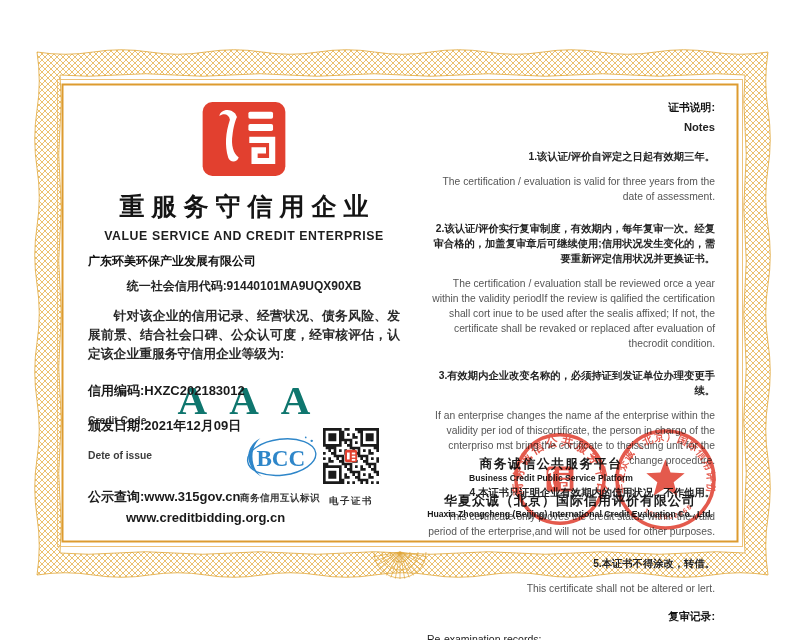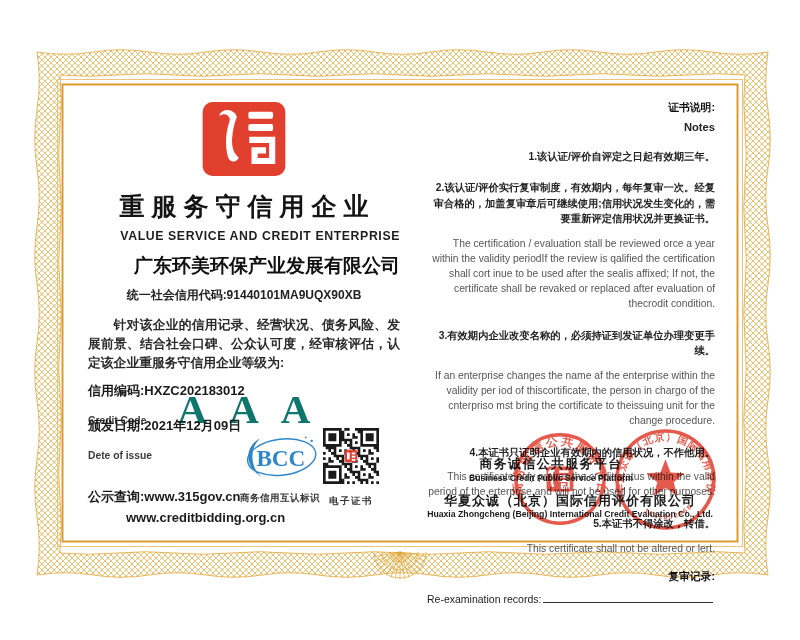--- a/index.html
+++ b/index.html
@@ -5,22 +5,22 @@
   html,body{margin:0;padding:0;background:#ffffff;}
   .page{position:relative;width:800px;height:640px;background:#fff;overflow:hidden;
         font-family:"Liberation Sans",sans-serif;color:#1c1c1c;}
   svg.border-layer{position:absolute;left:0;top:0;width:800px;height:640px;pointer-events:none;}
 
   
   .col-left{position:absolute;left:88px;top:99px;width:312px;}
   .seal{display:block;margin:0 auto;}
   .title-cn{margin-top:11px;text-align:center;font-family:"Liberation Serif","DejaVu Serif",serif;
             font-size:25px;font-weight:bold;letter-spacing:7px;padding-left:7px;color:#141414;}
-  .title-en{text-align:right;font-size:12.3px;font-weight:bold;letter-spacing:.6px;color:#1e1e1e;margin-top:6px;}
-  .company{text-align:right;font-size:19px;font-weight:bold;margin-top:10px;color:#0f0f0f;}
+  .title-en{text-align:center;font-size:12.3px;font-weight:bold;letter-spacing:.6px;color:#1e1e1e;margin-top:6px;}
+  .company{text-align:left;font-size:12px;font-weight:bold;margin-top:10px;color:#0f0f0f;}
   .uscc{text-align:center;font-size:12px;font-weight:600;margin-top:8px;color:#222;}
   .statement{margin-top:11px;font-size:12.8px;line-height:1.5;text-align:justify;text-indent:2em;
              font-weight:600;color:#2a2a2a;}
   .rating{text-align:center;font-family:"Liberation Serif","DejaVu Serif",serif;font-size:41px;
           font-weight:bold;color:#0f766e;letter-spacing:22px;padding-left:22px;margin-top:3px;}
   .info-block{position:absolute;left:88px;}
   .ib-credit{top:382px}.ib-issue{top:417px}.ib-expiry{top:452px}.ib-query{top:488px}
   .info-cn{font-size:13px;font-weight:bold;color:#1a1a1a;}
   .info-en{font-size:10.3px;font-weight:600;color:#3c3c3c;margin-top:15px;}
   .query2{font-size:13px;font-weight:600;margin:4px 0 0 38px;color:#1a1a1a;}
@@ -120,20 +120,21 @@
     </svg>
     <div class="mini-caption">电子证书</div>
   </div>
 
   <div class="col-right">
     <div class="notes-h-cn">证书说明:</div>
     <div class="notes-h-en">Notes</div>
 
     <div>
       <p class="note-cn">1.该认证/评价自评定之日起有效期三年。</p>
+      <p class="note-en">The certification / evaluation is valid for three years from the date of assessment.</p>
     </div>
     <div>
       <p class="note-cn">2.该认证/评价实行复审制度，有效期内，每年复审一次。经复审合格的，加盖复审章后可继续使用;信用状况发生变化的，需要重新评定信用状况并更换证书。</p>
       <p class="note-en">The certification / evaluation stall be reviewed orce a year within the validity periodIf the review is qalified the certification shall cort inue to be used after the sealis affixed; If not, the certificate shall be revaked or replaced after evaluation of thecrodit condition.</p>
     </div>
     <div>
       <p class="note-cn">3.有效期内企业改变名称的，必须持证到发证单位办理变更手续。</p>
       <p class="note-en">If an enterprise changes the name af the enterprise within the validity per iod of thiscortificate, the person in chargo of the cnterpriso mst bring the cortificate to theissuing unit for the change procedure.</p>
     </div>
     <div>

